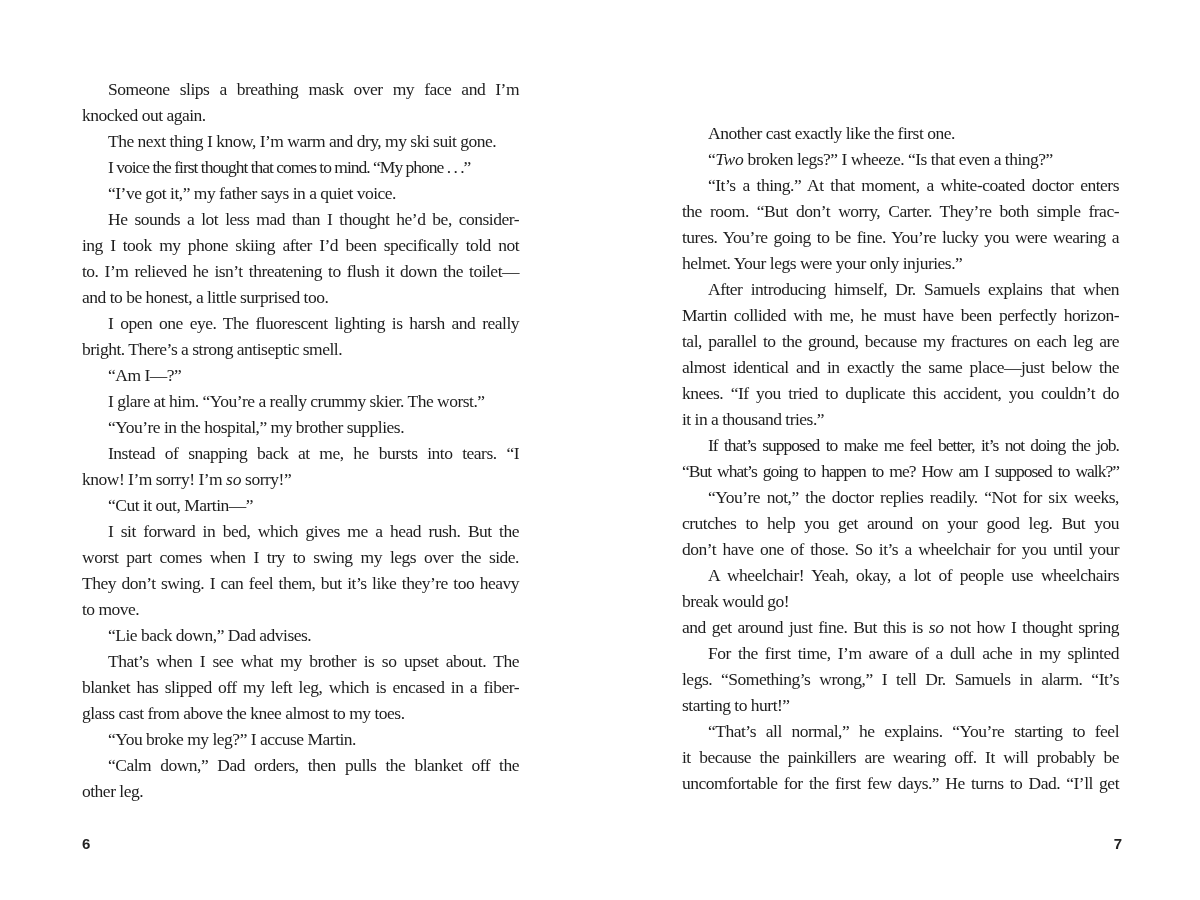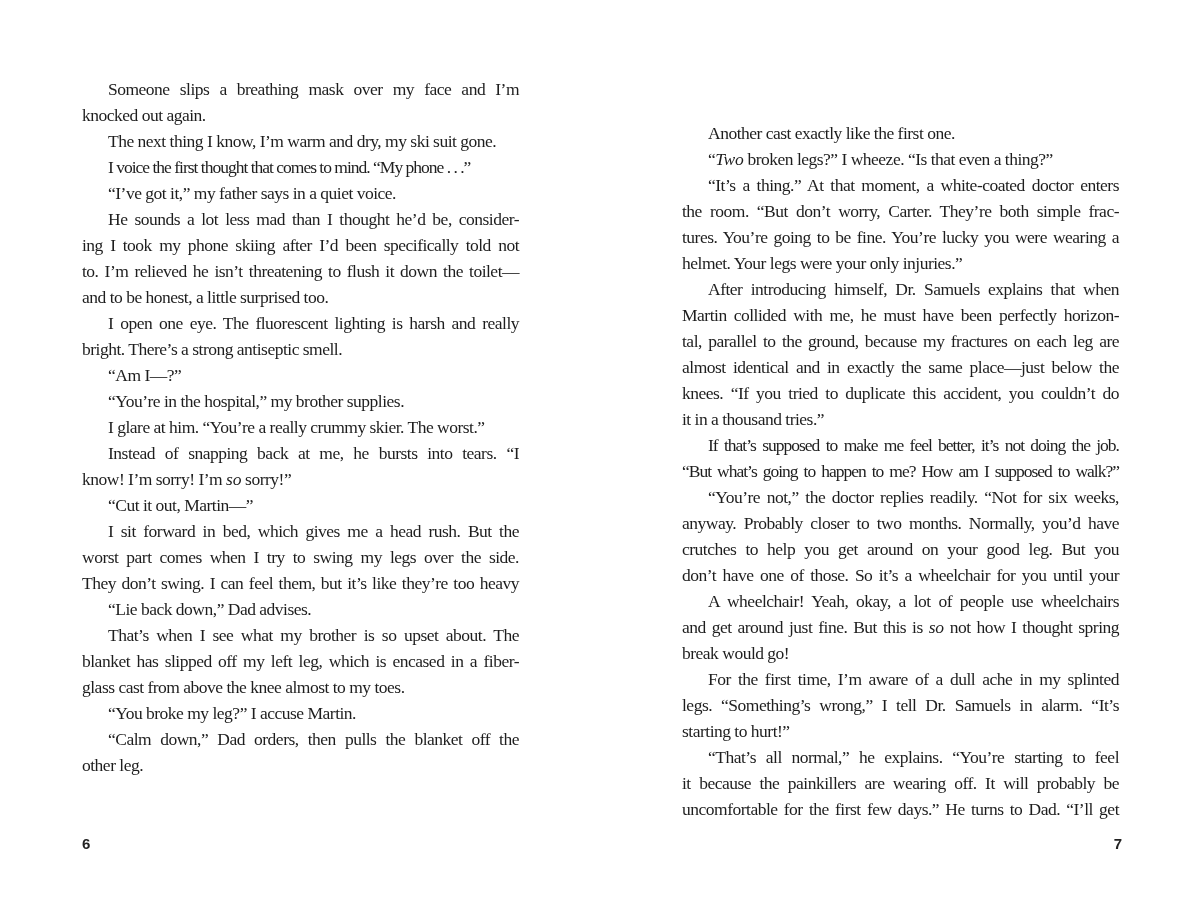--- a/index.html
+++ b/index.html
@@ -79,28 +79,29 @@
         <div class="line indent end">The next thing I know, I’m warm and dry, my ski suit gone.</div>
         <div class="line indent end tight">I voice the first thought that comes to mind. “My phone . . .”</div>
         <div class="line indent end">“I’ve got it,” my father says in a quiet voice.</div>
         <div class="line indent">He sounds a lot less mad than I thought he’d be, consider-</div>
         <div class="line">ing I took my phone skiing after I’d been specifically told not</div>
         <div class="line">to. I’m relieved he isn’t threatening to flush it down the toilet—</div>
         <div class="line end">and to be honest, a little surprised too.</div>
         <div class="line indent">I open one eye. The fluorescent lighting is harsh and really</div>
         <div class="line end">bright. There’s a strong antiseptic smell.</div>
         <div class="line indent end">“Am I—?”</div>
+        <div class="line indent end">I glare at him. “You’re a really crummy skier. The worst.”</div>
         <div class="line indent end">“You’re in the hospital,” my brother supplies.</div>
-        <div class="line indent end">I glare at him. “You’re a really crummy skier. The worst.”</div>
         <div class="line indent">Instead of snapping back at me, he bursts into tears. “I</div>
         <div class="line end">know! I’m sorry! I’m <i>so</i> sorry!”</div>
         <div class="line indent end">“Cut it out, Martin—”</div>
         <div class="line indent">I sit forward in bed, which gives me a head rush. But the</div>
         <div class="line">worst part comes when I try to swing my legs over the side.</div>
         <div class="line">They don’t swing. I can feel them, but it’s like they’re too heavy</div>
+        <div class="line end">to move.</div>
         <div class="line indent end">“Lie back down,” Dad advises.</div>
         <div class="line indent">That’s when I see what my brother is so upset about. The</div>
         <div class="line">blanket has slipped off my left leg, which is encased in a fiber-</div>
         <div class="line end">glass cast from above the knee almost to my toes.</div>
         <div class="line indent end">“You broke my leg?” I accuse Martin.</div>
         <div class="line indent">“Calm down,” Dad orders, then pulls the blanket off the</div>
         <div class="line end">other leg.</div>
       </div>
     <div class="folio folio-left">6</div>
   </div>
@@ -115,26 +116,25 @@
         <div class="line end">helmet. Your legs were your only injuries.”</div>
         <div class="line indent">After introducing himself, Dr. Samuels explains that when</div>
         <div class="line">Martin collided with me, he must have been perfectly horizon-</div>
         <div class="line">tal, parallel to the ground, because my fractures on each leg are</div>
         <div class="line">almost identical and in exactly the same place—just below the</div>
         <div class="line">knees. “If you tried to duplicate this accident, you couldn’t do</div>
         <div class="line end">it in a thousand tries.”</div>
         <div class="line indent tight">If that’s supposed to make me feel better, it’s not doing the job.</div>
         <div class="line tight">“But what’s going to happen to me? How am I supposed to walk?”</div>
         <div class="line indent">“You’re not,” the doctor replies readily. “Not for six weeks,</div>
-        <div class="line">anyway. Probably closer to two months. Normally, you’d have</div>
         <div class="line">crutches to help you get around on your good leg. But you</div>
         <div class="line">don’t have one of those. So it’s a wheelchair for you until your</div>
         <div class="line indent">A wheelchair! Yeah, okay, a lot of people use wheelchairs</div>
+        <div class="line end">break would go!</div>
         <div class="line">and get around just fine. But this is <i>so</i> not how I thought spring</div>
-        <div class="line end">break would go!</div>
         <div class="line indent">For the first time, I’m aware of a dull ache in my splinted</div>
         <div class="line">legs. “Something’s wrong,” I tell Dr. Samuels in alarm. “It’s</div>
         <div class="line end">starting to hurt!”</div>
         <div class="line indent">“That’s all normal,” he explains. “You’re starting to feel</div>
         <div class="line">it because the painkillers are wearing off. It will probably be</div>
         <div class="line">uncomfortable for the first few days.” He turns to Dad. “I’ll get</div>
       </div>
     <div class="folio folio-right">7</div>
   </div>
 

